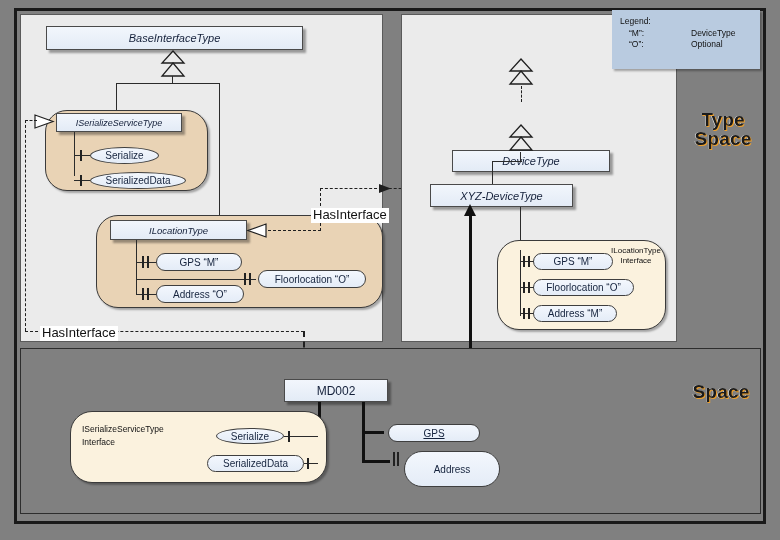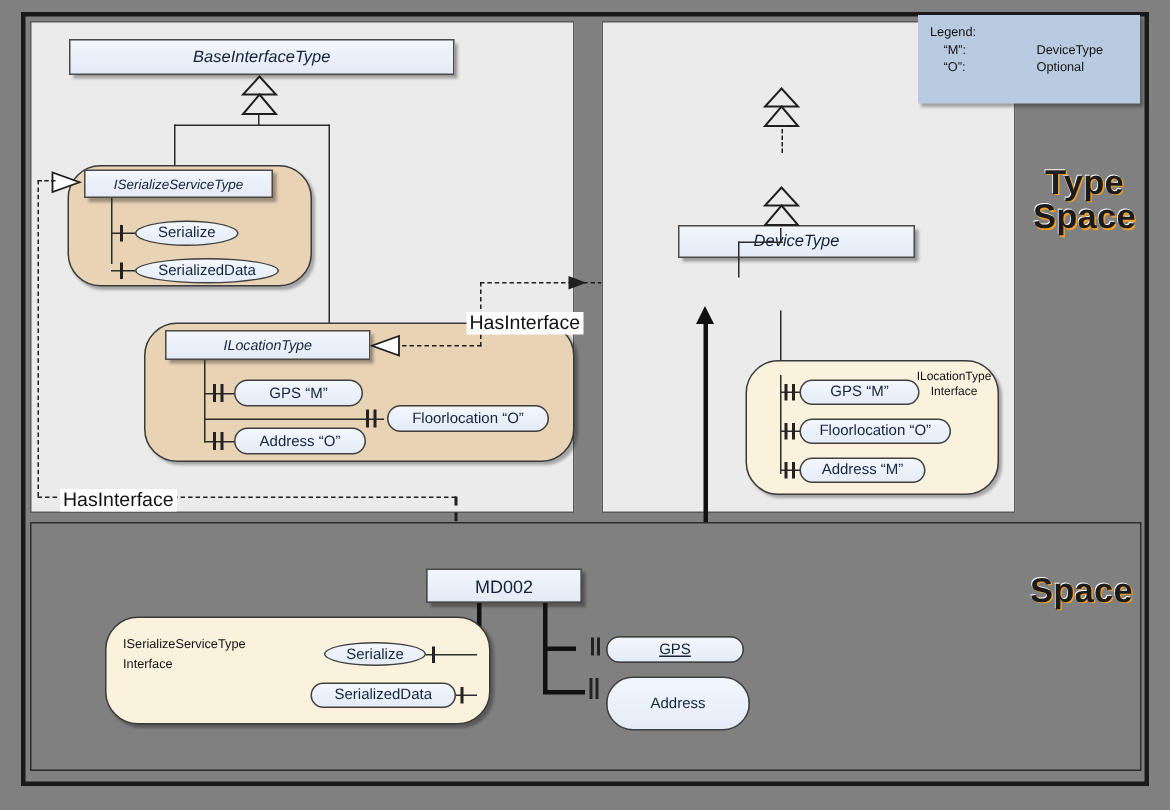--- a/index.html
+++ b/index.html
@@ -13,21 +13,21 @@
   
   .panel{position:absolute;box-sizing:border-box;}
   .type-panel-left{left:20px;top:14px;width:363px;height:328px;background:#ebebeb;
      border:1px solid #5a5a5a;}
   .type-panel-right{left:401px;top:14px;width:276px;height:328px;background:#ebebeb;
      border:1px solid #5a5a5a;}
   .instance-panel{left:20px;top:348px;width:741px;height:166px;background:#808080;
      border:1px solid #2d2d2d;}
 
   
-  .space-label{position:absolute;font-size:23px;font-weight:bold;color:#1b1b1b;
+  .space-label{position:absolute;font-size:19px;font-weight:bold;color:#1b1b1b;
      line-height:1.02;text-align:center;letter-spacing:.2px;
      text-shadow:1px 1px 0 #f0a02a, -0.5px -0.5px 0 #ffffff;}
   #type-space-label{left:678px;top:110px;width:90px;}
   #instance-space-label{left:668px;top:382px;width:106px;}
 
   
   .legend{position:absolute;left:612px;top:10px;width:148px;height:59px;
      background:#b9cbe0;box-shadow:2px 2px 2px rgba(0,0,0,.32);
      font-size:8.5px;color:#111;padding:6px 8px;box-sizing:border-box;}
   .legend .l-title{margin-bottom:2px;}
@@ -172,20 +172,21 @@
   <div class="cls" style="left:452px;top:102px;width:158px;height:22px;margin-top:48px;">DeviceType</div>
 
   <svg class="tri-svg" style="left:508px;top:124px;width:26px;height:32px;">
     <polygon points="13,1 24,13 2,13" fill="#ebebeb" stroke="#1f1f1f" stroke-width="1.3"></polygon>
     <polygon points="13,13 24,26 2,26" fill="#ebebeb" stroke="#1f1f1f" stroke-width="1.3"></polygon>
   </svg>
   <div class="ln v" style="left:520px;top:152px;height:10px;"></div>
   <div class="ln h" style="left:492px;top:161px;width:30px;"></div>
   <div class="ln v" style="left:492px;top:161px;height:24px;"></div>
 
+  <div class="cls" style="left:430px;top:184px;width:143px;height:23px;">XYZ-DeviceType</div>
 
   <div class="ln v" style="left:520px;top:207px;height:48px;"></div>
 
   <div class="grp cream" style="left:497px;top:240px;width:169px;height:90px;"></div>
   <div class="grp-cap" style="left:607px;top:246px;width:58px;text-align:center;">
     <div>ILocationType</div>
     <div>Interface</div>
   </div>
   <div class="ln v" style="left:520px;top:250px;height:66px;"></div>
 
@@ -230,21 +231,21 @@
   <div class="ln h" style="left:284px;top:436px;width:34px;"></div>
   <div class="tick" style="left:288px;top:431px;height:11px;"></div>
   <div class="prop stadium" style="left:207px;top:455px;width:97px;height:17px;">SerializedData</div>
   <div class="ln h" style="left:304px;top:463px;width:14px;"></div>
   <div class="tick" style="left:307px;top:458px;height:11px;"></div>
 
   <div class="ln thick v" style="left:362px;top:402px;height:60px;"></div>
   <div class="ln thick h" style="left:362px;top:431px;width:22px;"></div>
   <div class="tick" style="left:394px;top:425px;height:12px;"></div>
   <div class="tick" style="left:398px;top:425px;height:12px;"></div>
-  <div class="prop stadium" style="left:404px;top:424px;width:92px;height:18px;text-decoration:underline;">GPS</div>
+  <div class="prop stadium" style="left:388px;top:424px;width:92px;height:18px;text-decoration:underline;">GPS</div>
   <div class="ln thick h" style="left:362px;top:460px;width:28px;"></div>
   <div class="tick" style="left:393px;top:452px;height:14px;"></div>
   <div class="tick" style="left:397px;top:452px;height:14px;"></div>
   <div class="prop stadium" style="left:404px;top:451px;width:96px;height:36px;">Address</div>
 
   <div class="space-label" id="instance-space-label">
     <div>Space</div>
   </div>
 
 </div>

